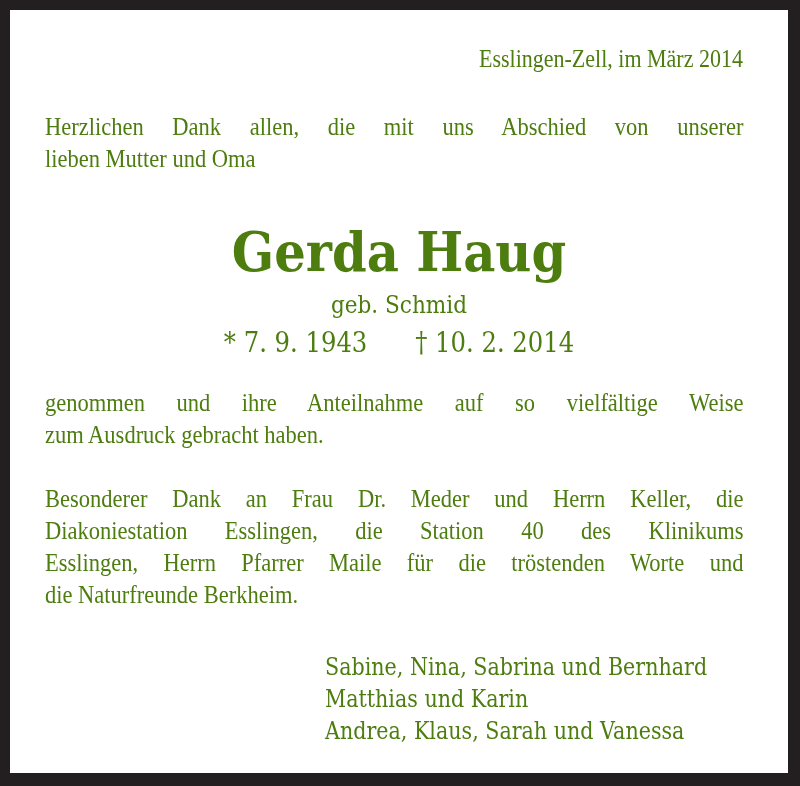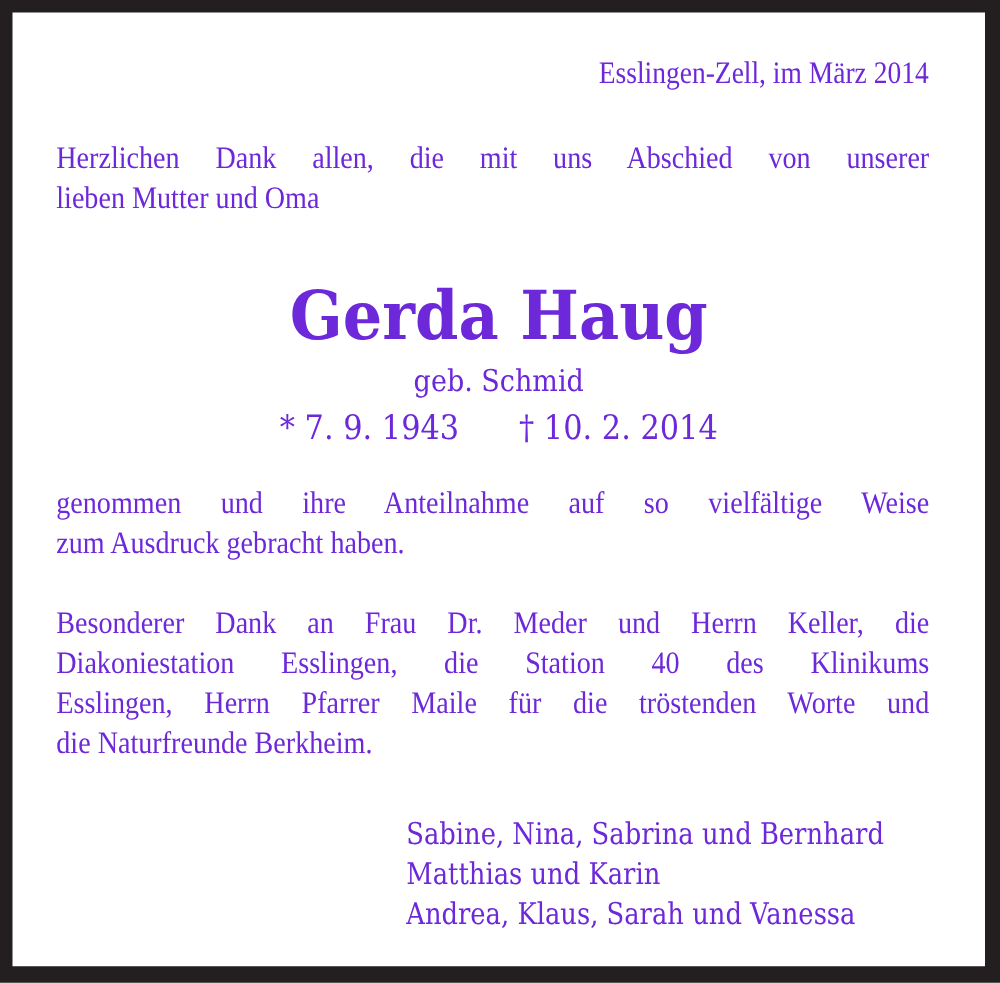--- a/index.html
+++ b/index.html
@@ -13,21 +13,21 @@
       position: relative;
       overflow: hidden;
     }
     .card {
       position: absolute;
       left: 10px;
       top: 10px;
       width: 778px;
       height: 763px;
       background: #ffffff;
-      color: #6d28d9;
+      color: #4d7c0f;
       font-family: "Liberation Serif", "DejaVu Serif", serif;
     }
     .line {
       position: absolute;
       font-size: 25px;
       line-height: 32px;
       white-space: nowrap;
     }
     .justify {
       position: absolute;

